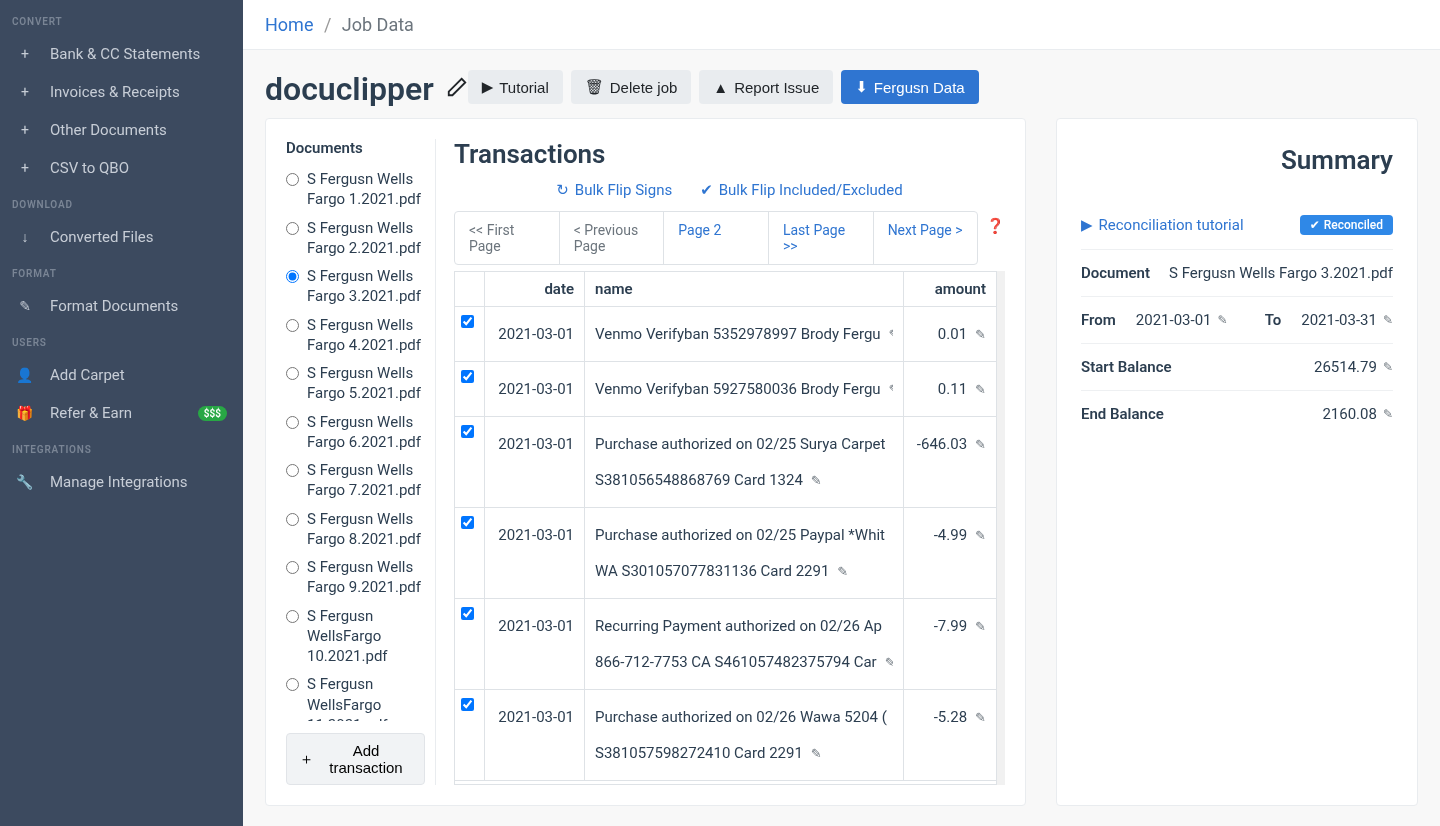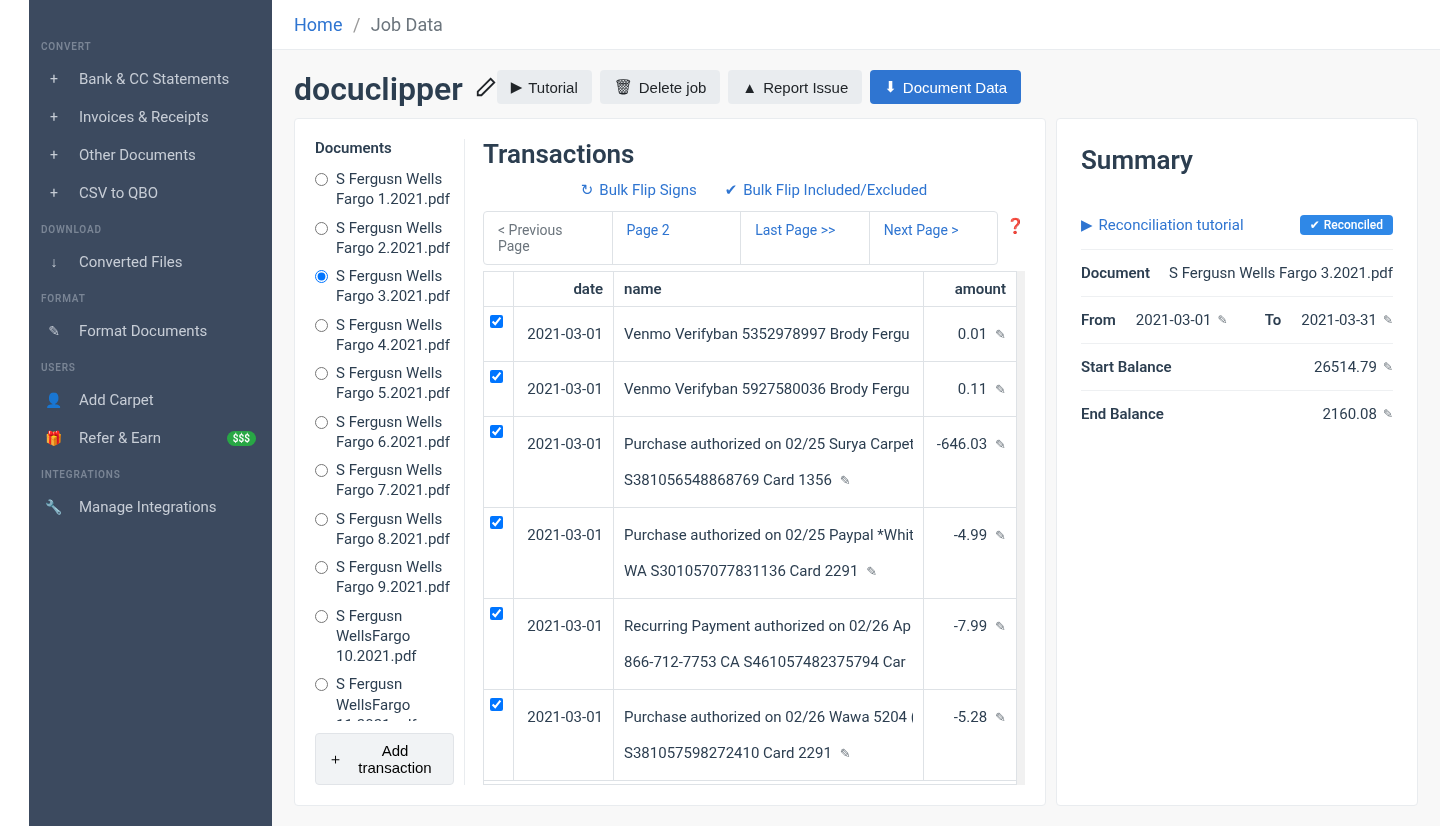--- a/index.html
+++ b/index.html
@@ -10,23 +10,22 @@
   background: #fff;
   width: 1440px;
   height: 826px;
   overflow: hidden;
   display: flex;
 }
 .sidebar {
   width: 243px;
   background: #3c4a5f;
   color: #c7cdd6;
-  padding-top: 29px;
+  padding-top: 4px;
   flex-shrink: 0;
-  margin-left: 29px;
 }
 .sidebar-section-title {
   font-size: 10px;
   font-weight: 600;
   letter-spacing: 0.8px;
   color: #7a8595;
   padding: 12px 12px 8px;
 }
 .sidebar-item {
   display: flex;
@@ -99,21 +98,21 @@
   cursor: pointer;
   background: #e9ecef;
   color: #212529;
 }
 .btn-primary {
   background: #2f75d1;
   color: #fff;
 }
 .content-row {
   display: flex;
-  gap: 10px;
+  gap: 30px;
   padding: 0 22px 20px;
   flex: 1;
   overflow: hidden;
 }
 .card {
   background: #fff;
   border: 1px solid #e9ecef;
   border-radius: 4px;
 }
 .left-card {
@@ -217,21 +216,21 @@
 .tx-row .td { display:flex; flex-direction:column; gap:18px; padding:18px 10px; }
 .tx-row .col-chk { padding:8px 6px; }
 .name-line { white-space: nowrap; overflow: hidden; text-overflow: clip; display:flex; align-items:center; gap:8px;}
 .edit-ic { color:#6c757d; font-size:13px; cursor:pointer; flex-shrink:0;}
 .amt-line { display:flex; align-items:center; justify-content:flex-end; gap:8px;}
 .right-card {
   width: 362px;
   padding: 26px 24px;
   flex-shrink: 0;
 }
-.summary-title { font-size: 26px; font-weight: 600; margin-bottom: 26px; }
+.summary-title { font-size: 26px; font-weight: 600; margin-bottom: 26px; text-align: right; }
 .sum-row {
   display: flex;
   justify-content: space-between;
   align-items: center;
   padding: 14px 0;
   border-bottom: 1px solid #eef0f2;
   font-size: 15px;
 }
 .sum-row:last-child { border-bottom:none;}
 .recon-badge {
@@ -329,21 +328,21 @@
       <button class="btn">
         <span>🗑</span>
         <span>Delete job</span>
       </button>
       <button class="btn">
         <span>▲</span>
         <span>Report Issue</span>
       </button>
       <button class="btn btn-primary">
         <span>⬇</span>
-        <span>Document Data</span>
+        <span>Fergusn Data</span>
       </button>
     </div>
   </div>
 
   <div class="content-row">
 
     <div class="card left-card">
 
       <div class="docs-col">
         <div class="docs-title">Documents</div>
@@ -406,20 +405,21 @@
             <span>↻</span>
             <span>Bulk Flip Signs</span>
           </span>
           <span class="link-blue">
             <span>✔</span>
             <span>Bulk Flip Included/Excluded</span>
           </span>
         </div>
         <div class="pager-wrap">
           <div class="pager" style="flex:1">
+            <div class="pager-cell">&lt;&lt; First Page</div>
             <div class="pager-cell">&lt; Previous Page</div>
             <div class="pager-cell enabled">Page 2</div>
             <div class="pager-cell enabled">Last Page &gt;&gt;</div>
             <div class="pager-cell enabled">Next Page &gt;</div>
           </div>
           <span class="help-outer">❓</span>
         </div>
 
         <div style="display:flex; flex:1; overflow:hidden;">
           <div class="tx-table">
@@ -469,21 +469,21 @@
                 <div class="tx-row">
                   <div class="td col-chk">
                     <input type="checkbox" checked="" style="">
                   </div>
                   <div class="td col-date">2021-03-01</div>
                   <div class="td col-name">
                     <div class="name-line">
                       <span>Purchase authorized on 02/25 Surya Carpet</span>
                     </div>
                     <div class="name-line">
-                      <span>S381056548868769 Card 1356</span>
+                      <span>S381056548868769 Card 1324</span>
                       <span class="edit-ic">✎</span>
                     </div>
                   </div>
                   <div class="td col-amt">
                     <div class="amt-line">
                       <span>-646.03</span>
                       <span class="edit-ic">✎</span>
                     </div>
                   </div>
                 </div>

